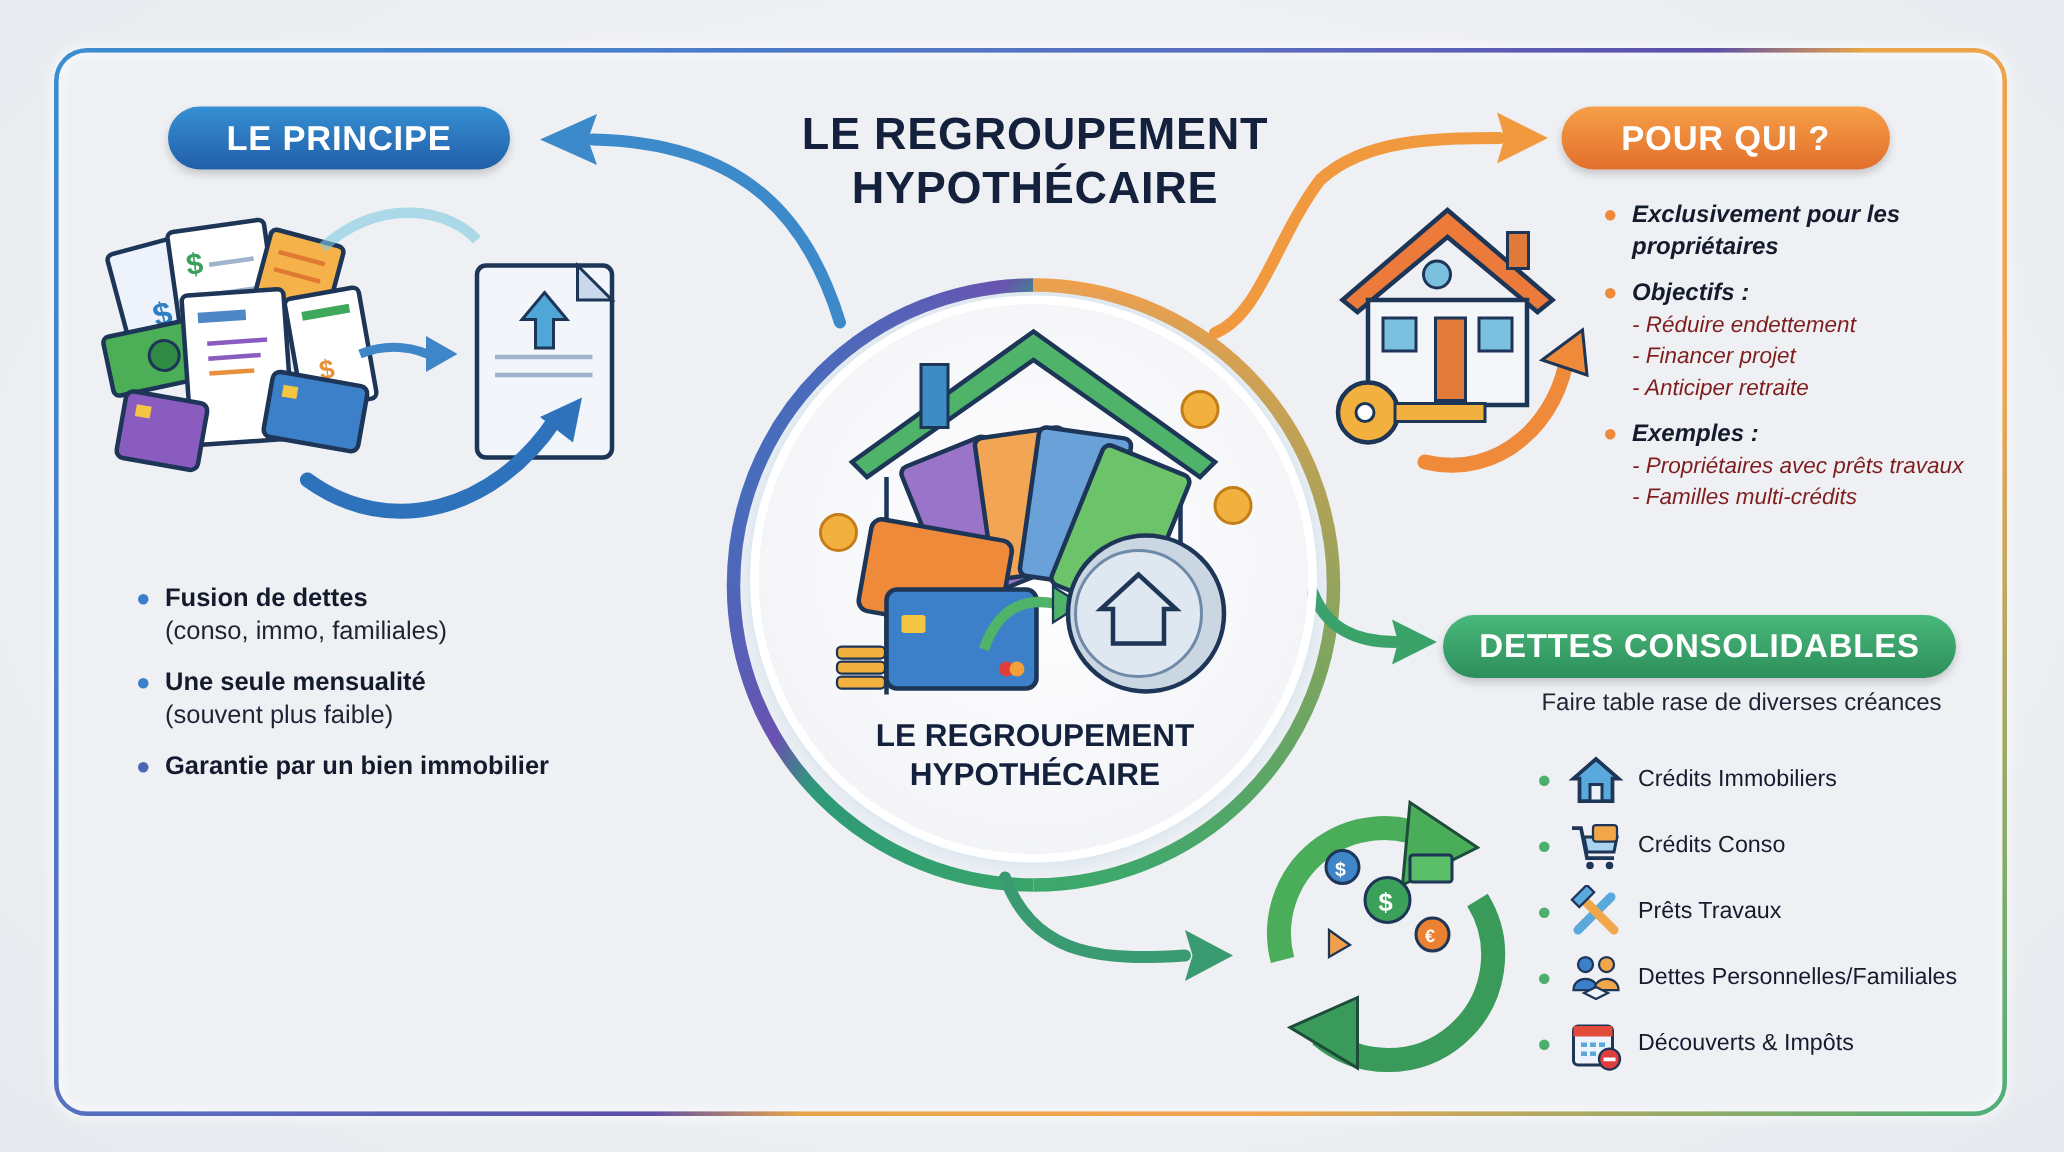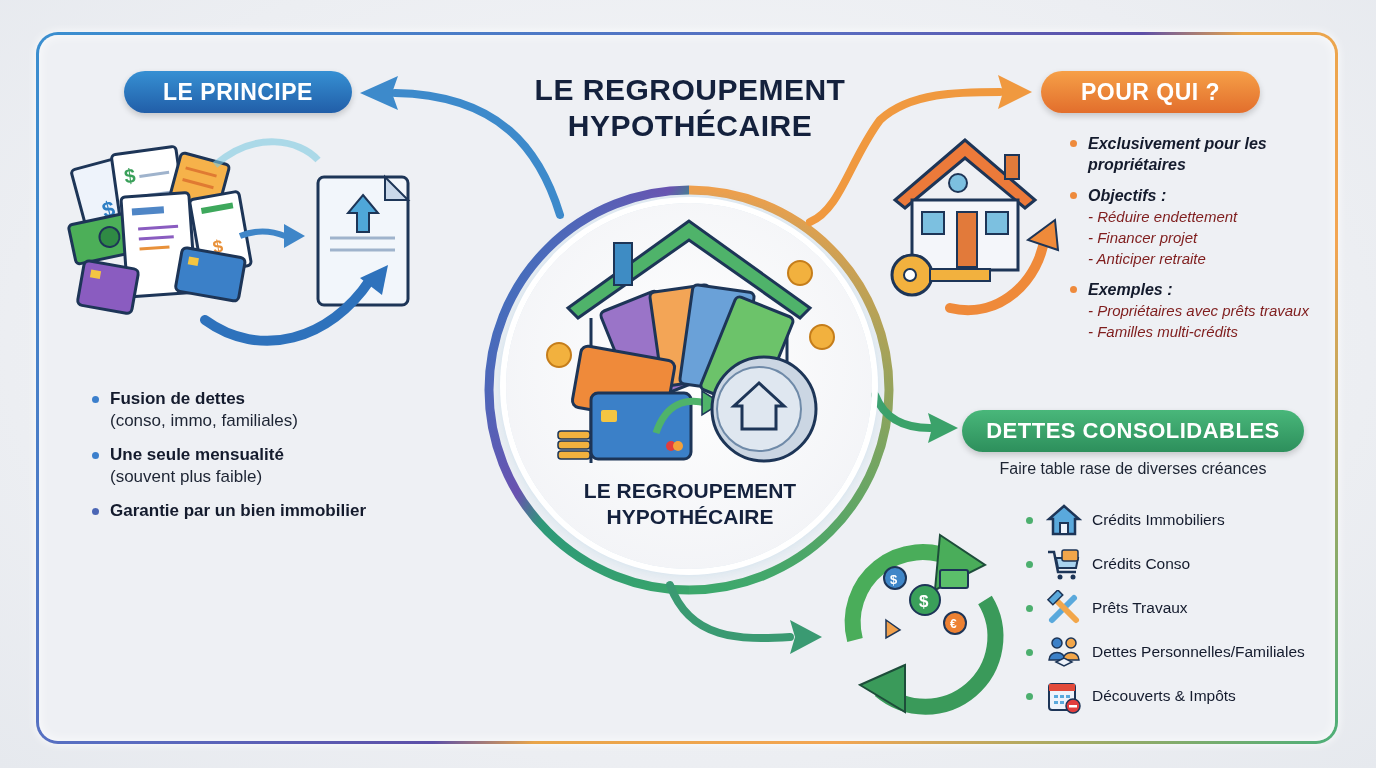--- a/index.html
+++ b/index.html
@@ -18,21 +18,21 @@
       linear-gradient(135deg,#3a8fd0 0%,#5a6cc0 40%,#5d4fa8 55%,#e9a54a 60%,#f3a552 75%,#4caf78 100%) border-box;
     box-shadow: 0 0 10px rgba(255,255,255,0.9), inset 0 0 12px rgba(255,255,255,0.8);
   }
   svg.layer { position:absolute; left:0; top:0; }
   .pill {
     position:absolute; height:42px; border-radius:21px;
     color:#fff; font-weight:bold; font-size:23px; letter-spacing:0.5px;
     display:flex; align-items:center; justify-content:center;
     box-shadow: 0 3px 6px rgba(0,0,0,0.18);
   }
-  .pill-blue { left:124px; top:71px; width:228px; background:linear-gradient(#3690d3,#215ea8); }
+  .pill-blue { left:112px; top:71px; width:228px; background:linear-gradient(#3690d3,#215ea8); }
   .pill-orange { left:1041px; top:71px; width:219px; background:linear-gradient(#f6a048,#e26e2c); }
   .pill-green { left:962px; top:410px; width:342px; background:linear-gradient(#49b77a,#2d8f5c); font-size:22px; }
   .title {
     position:absolute; left:470px; top:72px; width:440px; text-align:center;
     font-weight:bold; font-size:30px; line-height:36px; color:#14213d; letter-spacing:0.5px;
   }
   .bullets { position:absolute; margin:0; padding:0; list-style:none; }
   .bullets li { position:relative; padding-left:20px; }
   .bullets li::before {
     content:""; position:absolute; left:2px; width:7px; height:7px; border-radius:50%;
@@ -41,21 +41,21 @@
   .left-list li { margin-bottom:12px; }
   .left-list li::before { top:8px; background:#3b7fcc; }
   .left-list li:nth-child(3)::before { background:#4b66b5; }
   .left-list li:nth-child(4)::before { background:#5b56a8; }
   .b { font-weight:bold; display:block; }
   .n { display:block; color:#1d2433; }
   .right-list { left:1068px; top:133px; width:280px; font-size:16px; line-height:21px; }
   .right-list li { margin-bottom:10px;font-style:italic; }
   .right-list li::before { top:7px; background:#ee8a3c; }
   .sub { display:block; font-size:15px; line-height:21px; padding-left:0; color:#7f1d1d; }
-  .sub-caption { position:absolute; left:962px; top:460px; width:342px; text-align:center; font-size:16px; color:#1d2433; }
+  .sub-caption { position:absolute; left:990px; top:460px; width:342px; text-align:center; font-size:16px; color:#1d2433; }
   .debt-list { position:absolute; left:1026px; top:498px; margin:0; padding:0; list-style:none; }
   .debt-list li { display:flex; align-items:center; height:44px; font-size:15.5px; }
   .debt-list .dot { width:7px; height:7px; border-radius:50%; background:#4caf6e; margin-right:13px; }
   .debt-list .ico { width:36px; height:36px; margin-right:10px; }
   .circle {
     position:absolute; left:506px; top:203px; width:366px; height:366px; border-radius:50%;
     background:radial-gradient(circle at 50% 45%, #ffffff 0%, #f3f4f7 75%, #e9ebef 100%);
     box-shadow: 0 0 0 6px #fff, 0 0 18px rgba(90,170,210,0.45);
   }
   .circle-label {

